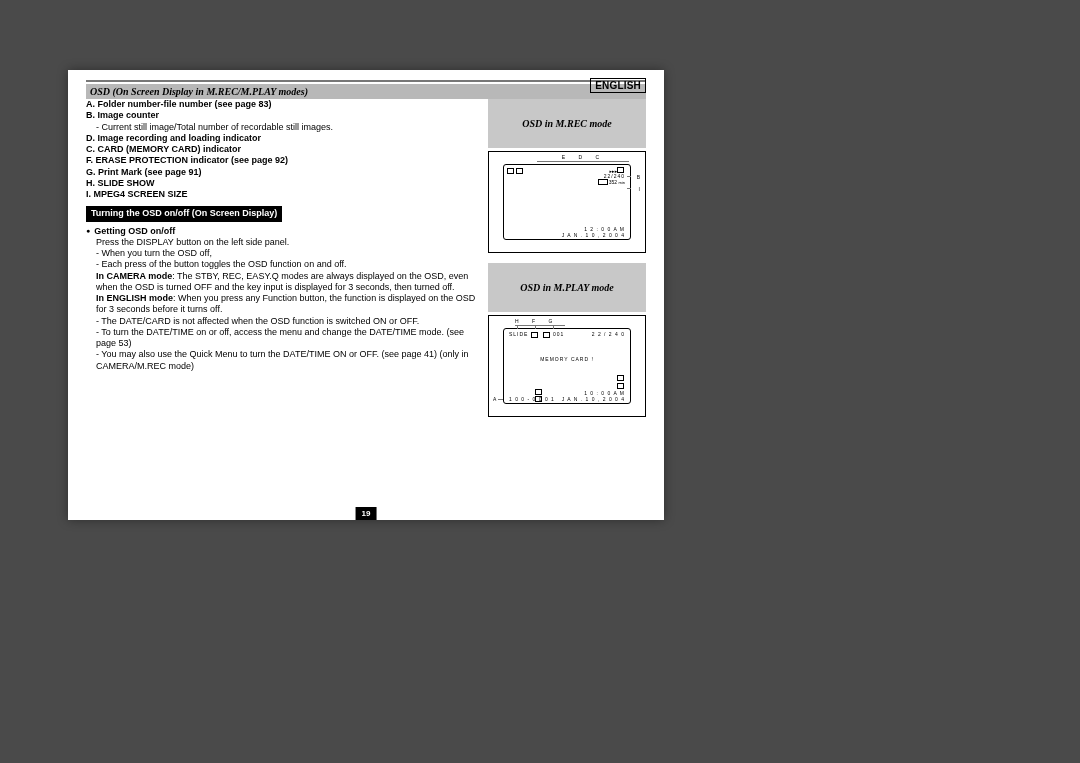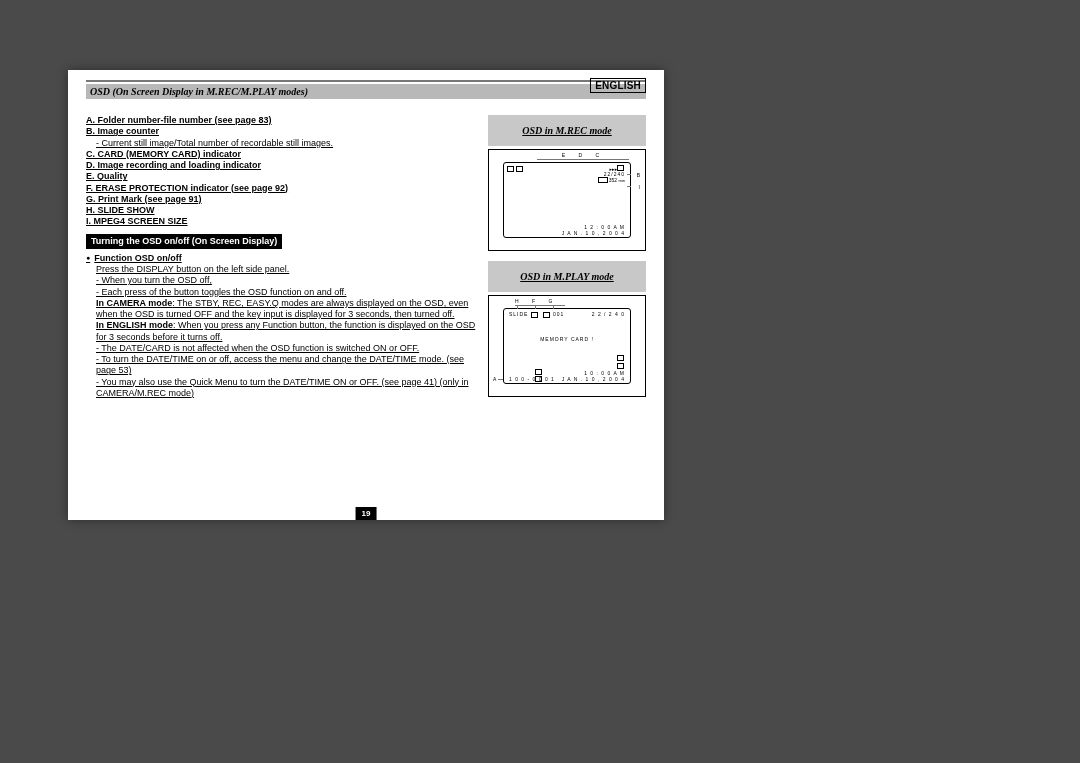--- a/index.html
+++ b/index.html
@@ -48,22 +48,21 @@
     color: #000;
     font-style: italic;
     font-weight: bold;
     font-size: 10px;
     padding: 2px 4px;
     font-family: "Times New Roman", serif;
   }
   .columns {
     display: flex;
     gap: 10px;
-    margin-top: 16px;
-    text-decoration: underline;
+    margin-top: 0;
   }
   .left-col { flex: 1 1 auto; font-size: 9px; line-height: 1.25; }
   .right-col { width: 158px; flex: 0 0 158px; }
   .b { font-weight: bold; }
   .indent { margin-left: 10px; }
   .black-box {
     background: #000;
     color: #fff;
     font-size: 9px;
     font-weight: bold;
@@ -79,21 +78,21 @@
     position: relative;
     top: -1px;
   }
   .side-header {
     background: #c8c8c8;
     font-family: "Times New Roman", serif;
     font-style: italic;
     font-weight: bold;
     font-size: 10px;
     text-align: center;
-    padding: 10px 0;
+    padding: 19px 0;
     margin-bottom: 3px;
   }
   .diagram {
     border: 1px solid #000;
     height: 100px;
     position: relative;
     margin-bottom: 10px;
     font-size: 5px;
     font-family: Arial, sans-serif;
   }
@@ -130,31 +129,30 @@
   <div class="lang">ENGLISH</div>
 
   <div class="rule"></div>
   <div class="sub-bar">OSD (On Screen Display in M.REC/M.PLAY modes)</div>
 
   <div class="columns">
     <div class="left-col">
       <div class="b">A. Folder number-file number (see page 83)</div>
       <div class="b">B. Image counter</div>
       <div class="indent">- Current still image/Total number of recordable still images.</div>
+      <div class="b">D. Image recording and loading indicator</div>
       <div class="b">C. CARD (MEMORY CARD) indicator</div>
-      <div class="b">D. Image recording and loading indicator</div>
-      <div class="b">E. Quality</div>
       <div class="b">F. ERASE PROTECTION indicator (see page 92)</div>
       <div class="b">G. Print Mark (see page 91)</div>
       <div class="b">H. SLIDE SHOW</div>
       <div class="b">I.  MPEG4 SCREEN SIZE</div>
 
       <div class="black-box">Turning the OSD on/off (On Screen Display)</div>
 
-      <div class="b bullet" style="margin-top:4px">Function OSD on/off</div>
+      <div class="b bullet" style="margin-top:4px">Getting OSD on/off</div>
       <div class="indent">Press the DISPLAY button on the left side panel.</div>
       <div class="indent">- When you turn the OSD off,</div>
       <div class="indent">- Each press of the button toggles the OSD function on and off.</div>
       <div class="indent">
         <span class="b">In CAMERA mode</span><span>: The STBY, REC, EASY.Q modes are always displayed on the OSD, even when the OSD is turned OFF and the key input is displayed for 3 seconds, then turned off.</span>
       </div>
       <div class="indent">
         <span class="b">In ENGLISH mode</span><span>: When you press any Function button, the function is displayed on the OSD for 3 seconds before it turns off.</span>
       </div>
 

